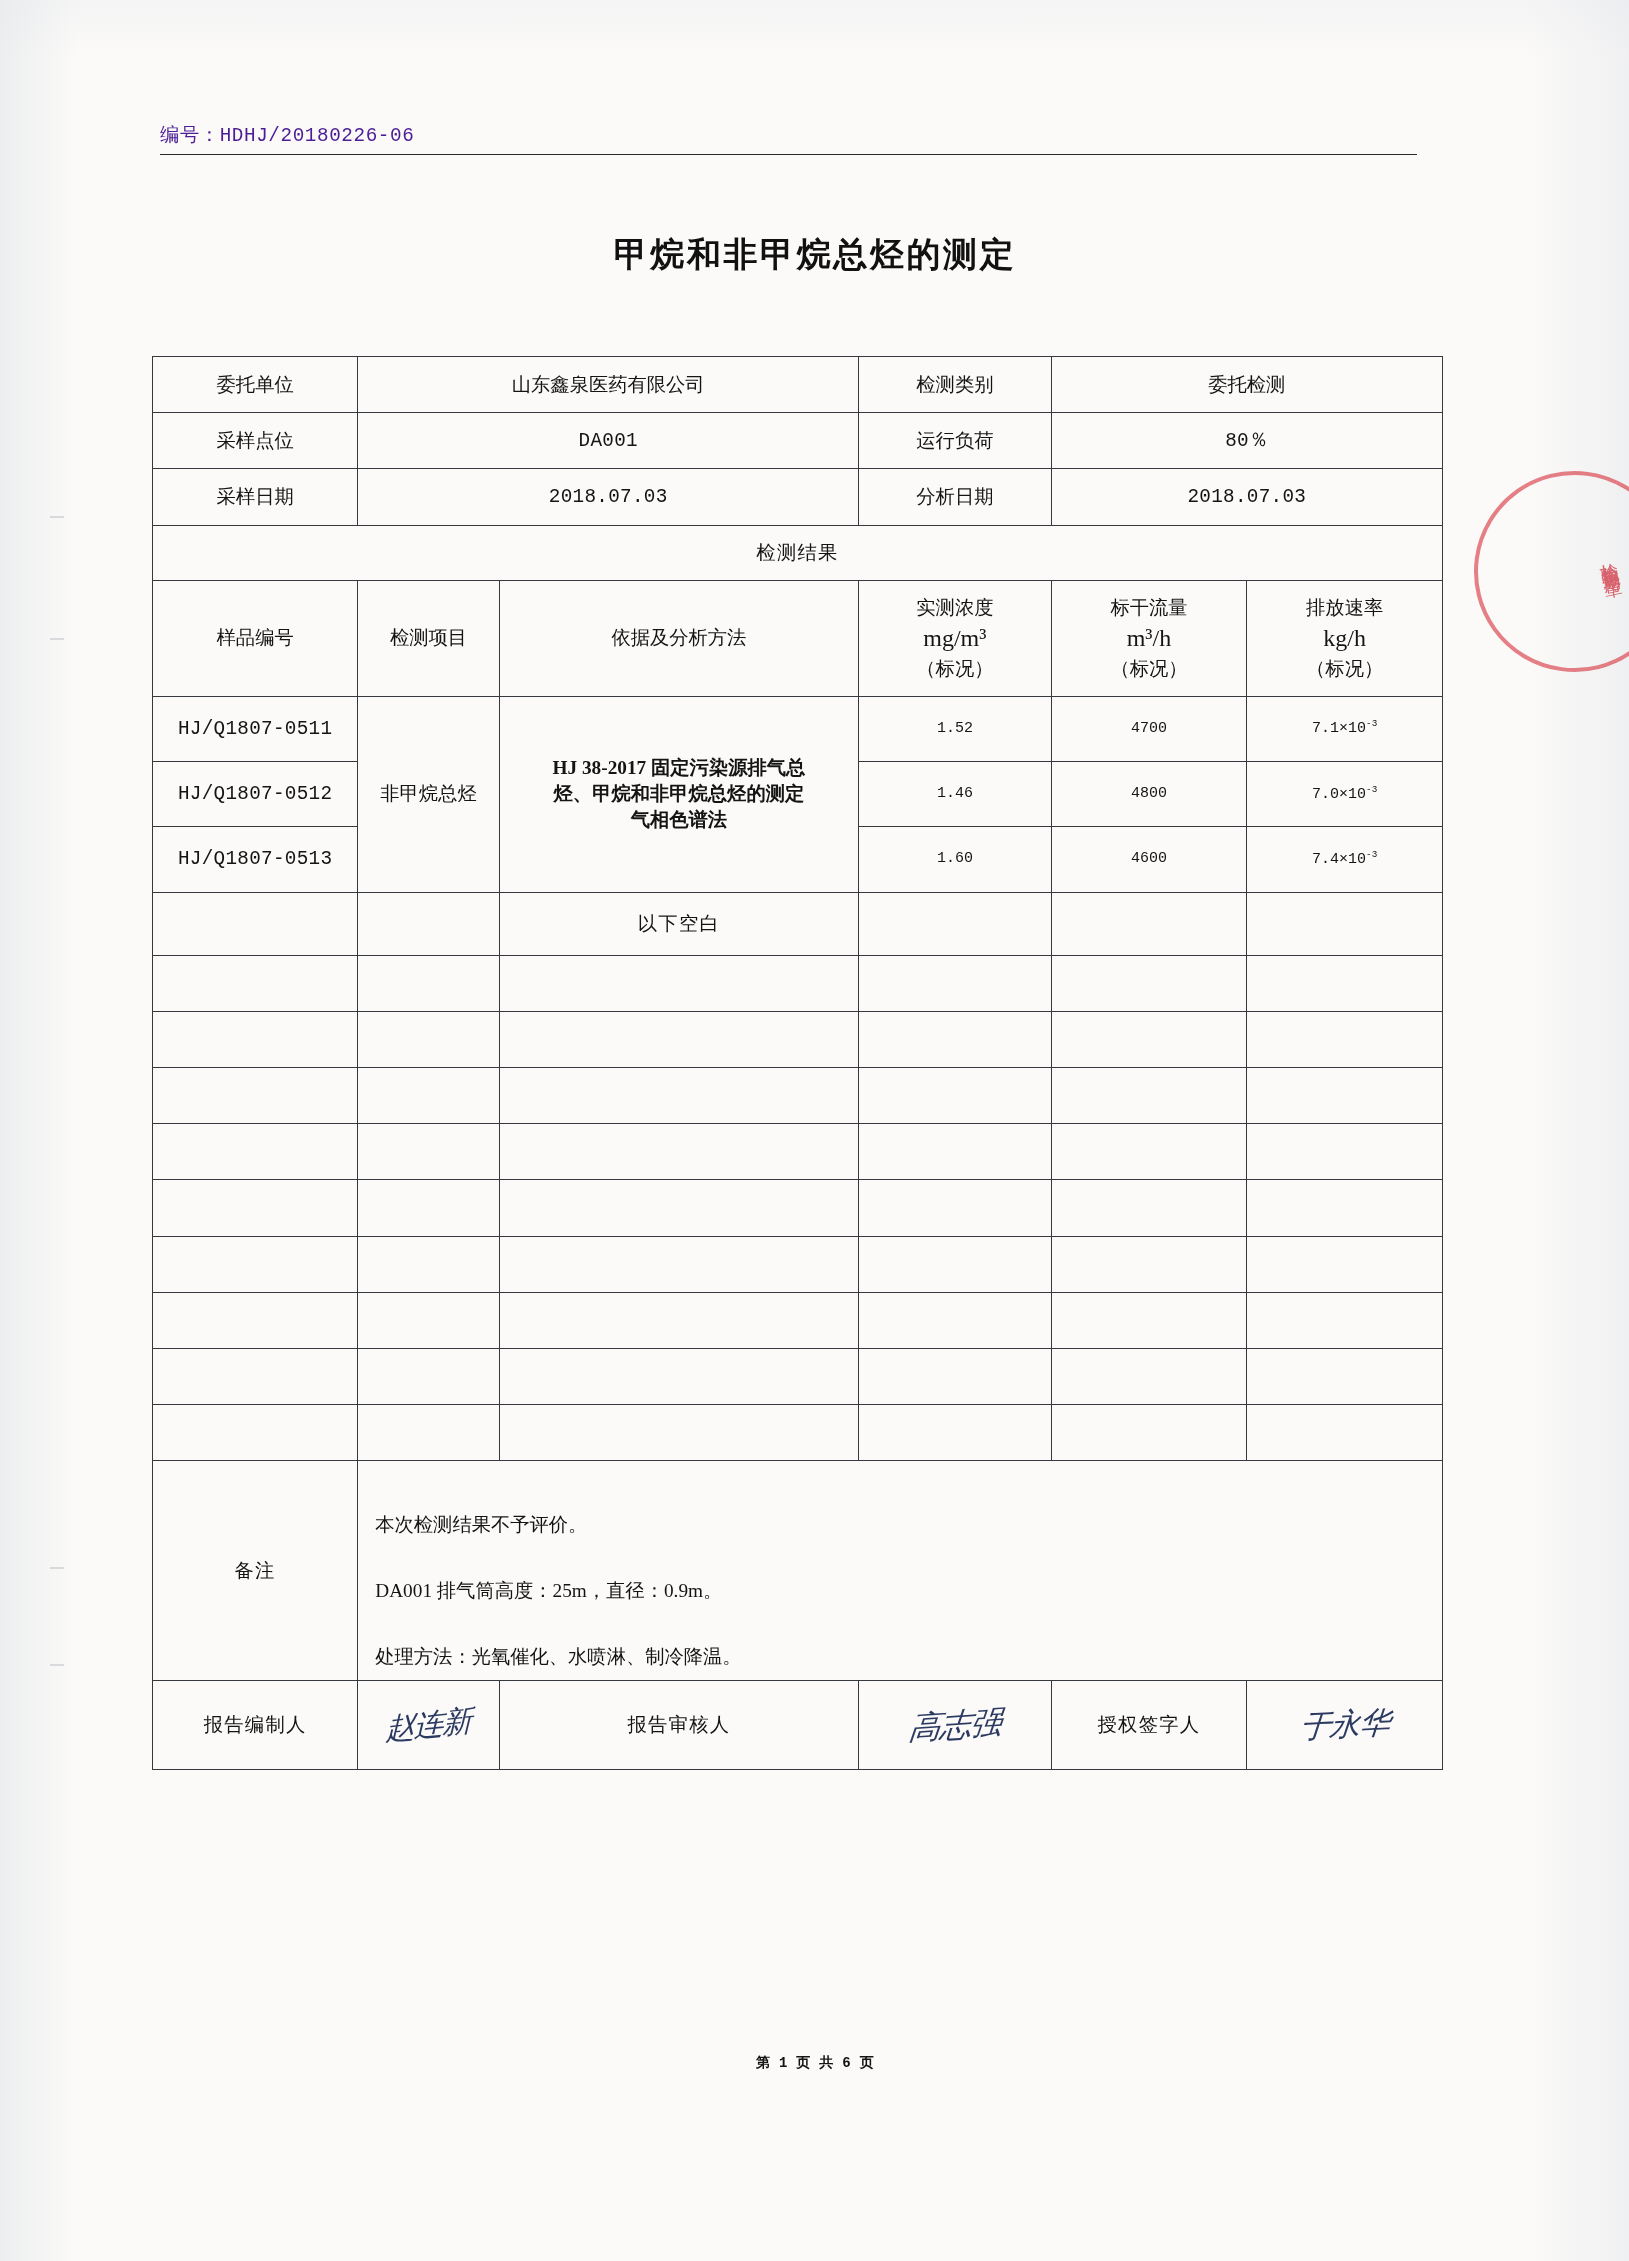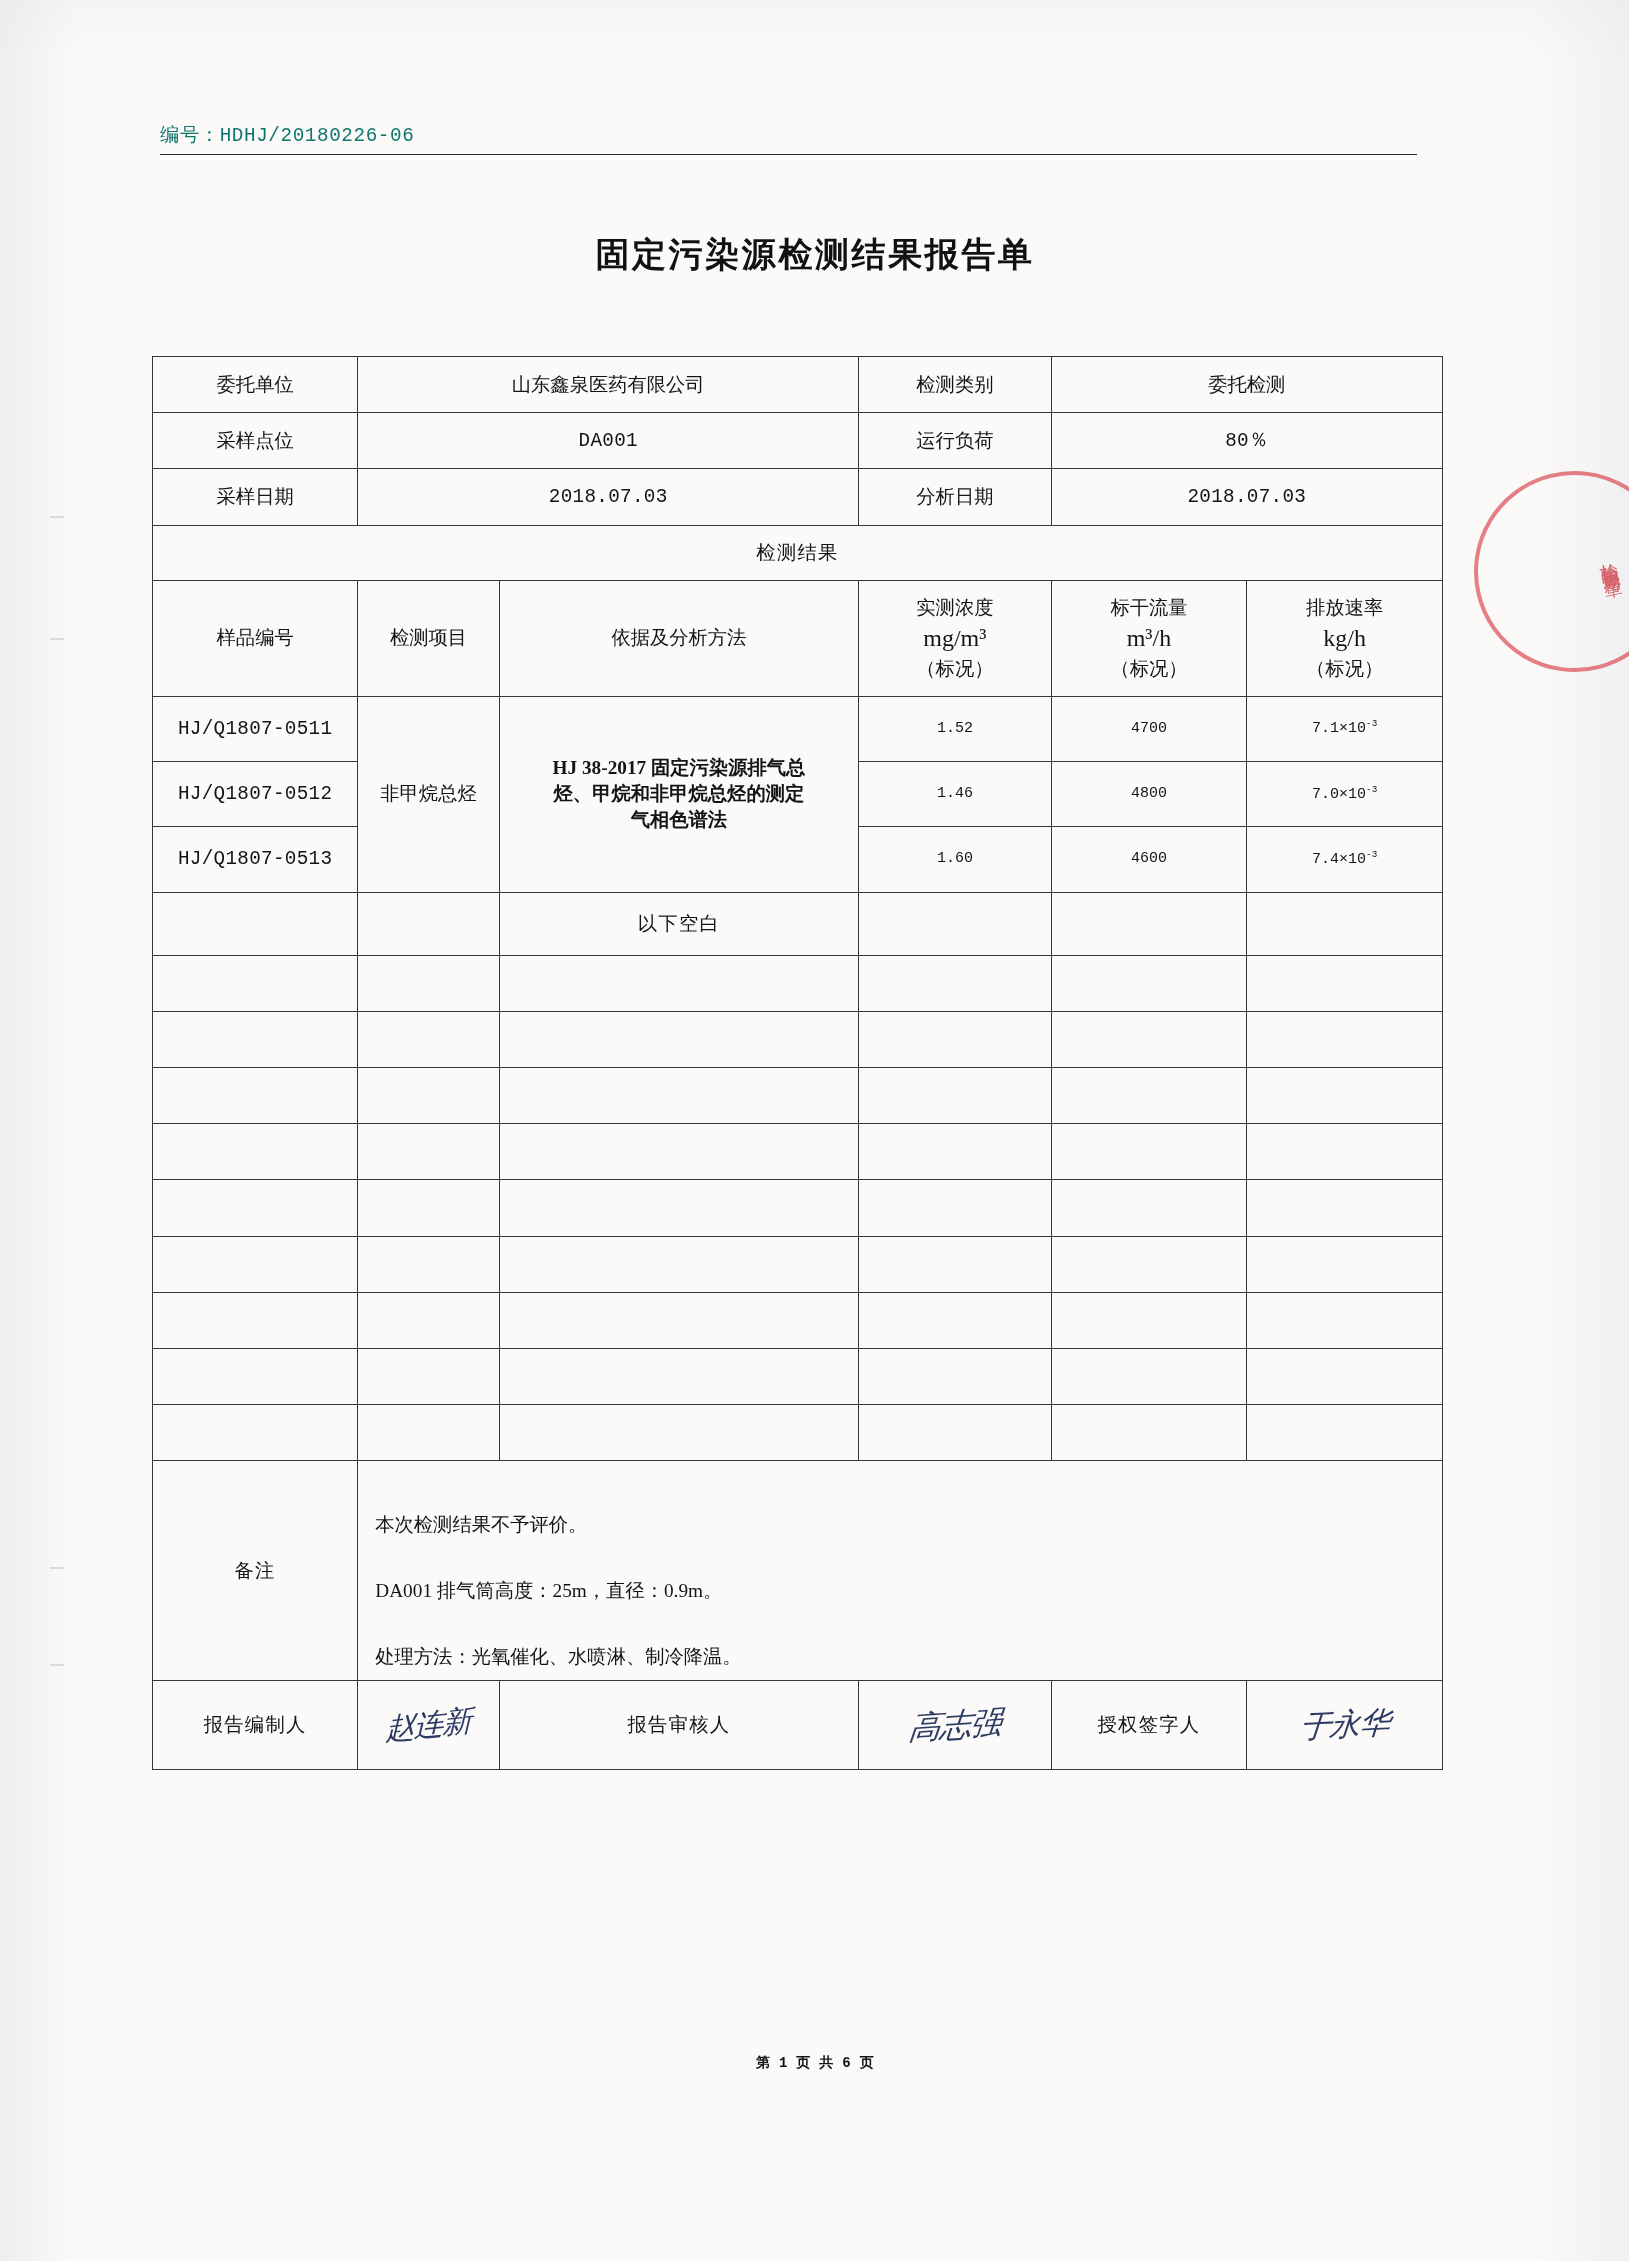--- a/index.html
+++ b/index.html
@@ -41,21 +41,21 @@
   .code-line {
     position: absolute;
     left: 160px;
     top: 121px;
     width: 1257px;
     border-bottom: 1.3px solid #2a2a2a;
     padding-bottom: 6.4px;
     font-size: 19.3px;
     letter-spacing: 0.6px;
     font-family: "Liberation Mono", monospace;
-    color: #0f766e;
+    color: #4c1d95;
   }
   .code-line .cn {
     font-family: "Liberation Serif", serif;
   }
 
   
   .title {
     position: absolute;
     top: 232px;
     left: 0;
@@ -217,21 +217,21 @@
 
     <div class="scan-mark" style="top:516px"></div>
     <div class="scan-mark" style="top:638px"></div>
     <div class="scan-mark" style="top:1567px"></div>
     <div class="scan-mark" style="top:1664px"></div>
 
     <div class="code-line">
       <span class="cn">编号：</span><span>HDHJ/20180226-06</span>
     </div>
 
-    <div class="title">固定污染源检测结果报告单</div>
+    <div class="title">甲烷和非甲烷总烃的测定</div>
 
     <div class="stamp"></div>
     <div class="stamp-text">检验检测专用章</div>
 
     <table class="main">
       <colgroup>
         <col style="width:193px">
         <col style="width:133px">
         <col style="width:338px">
         <col style="width:181px">

